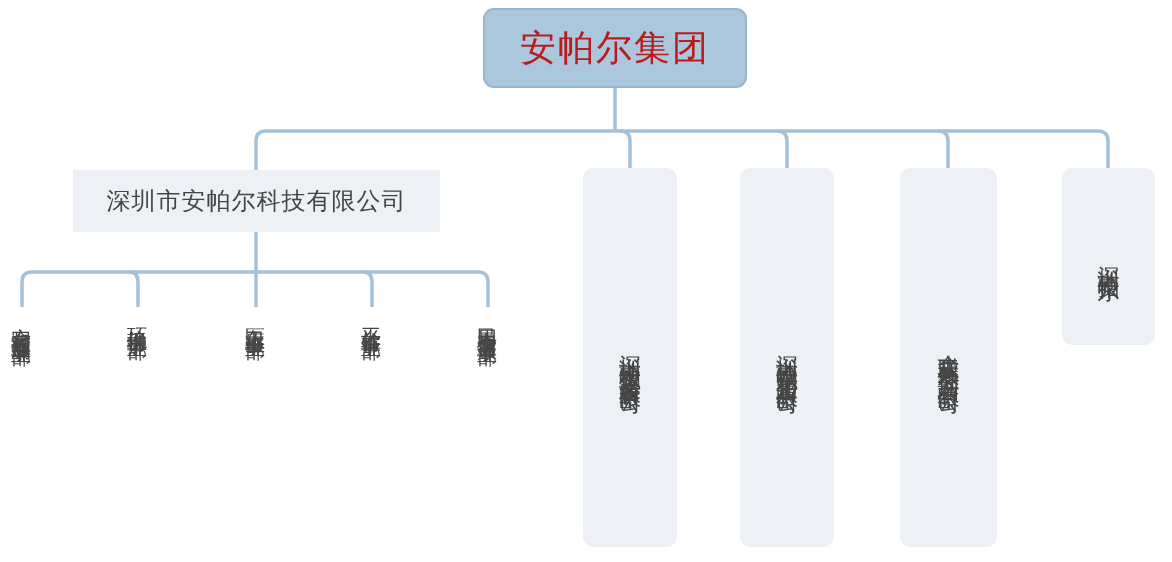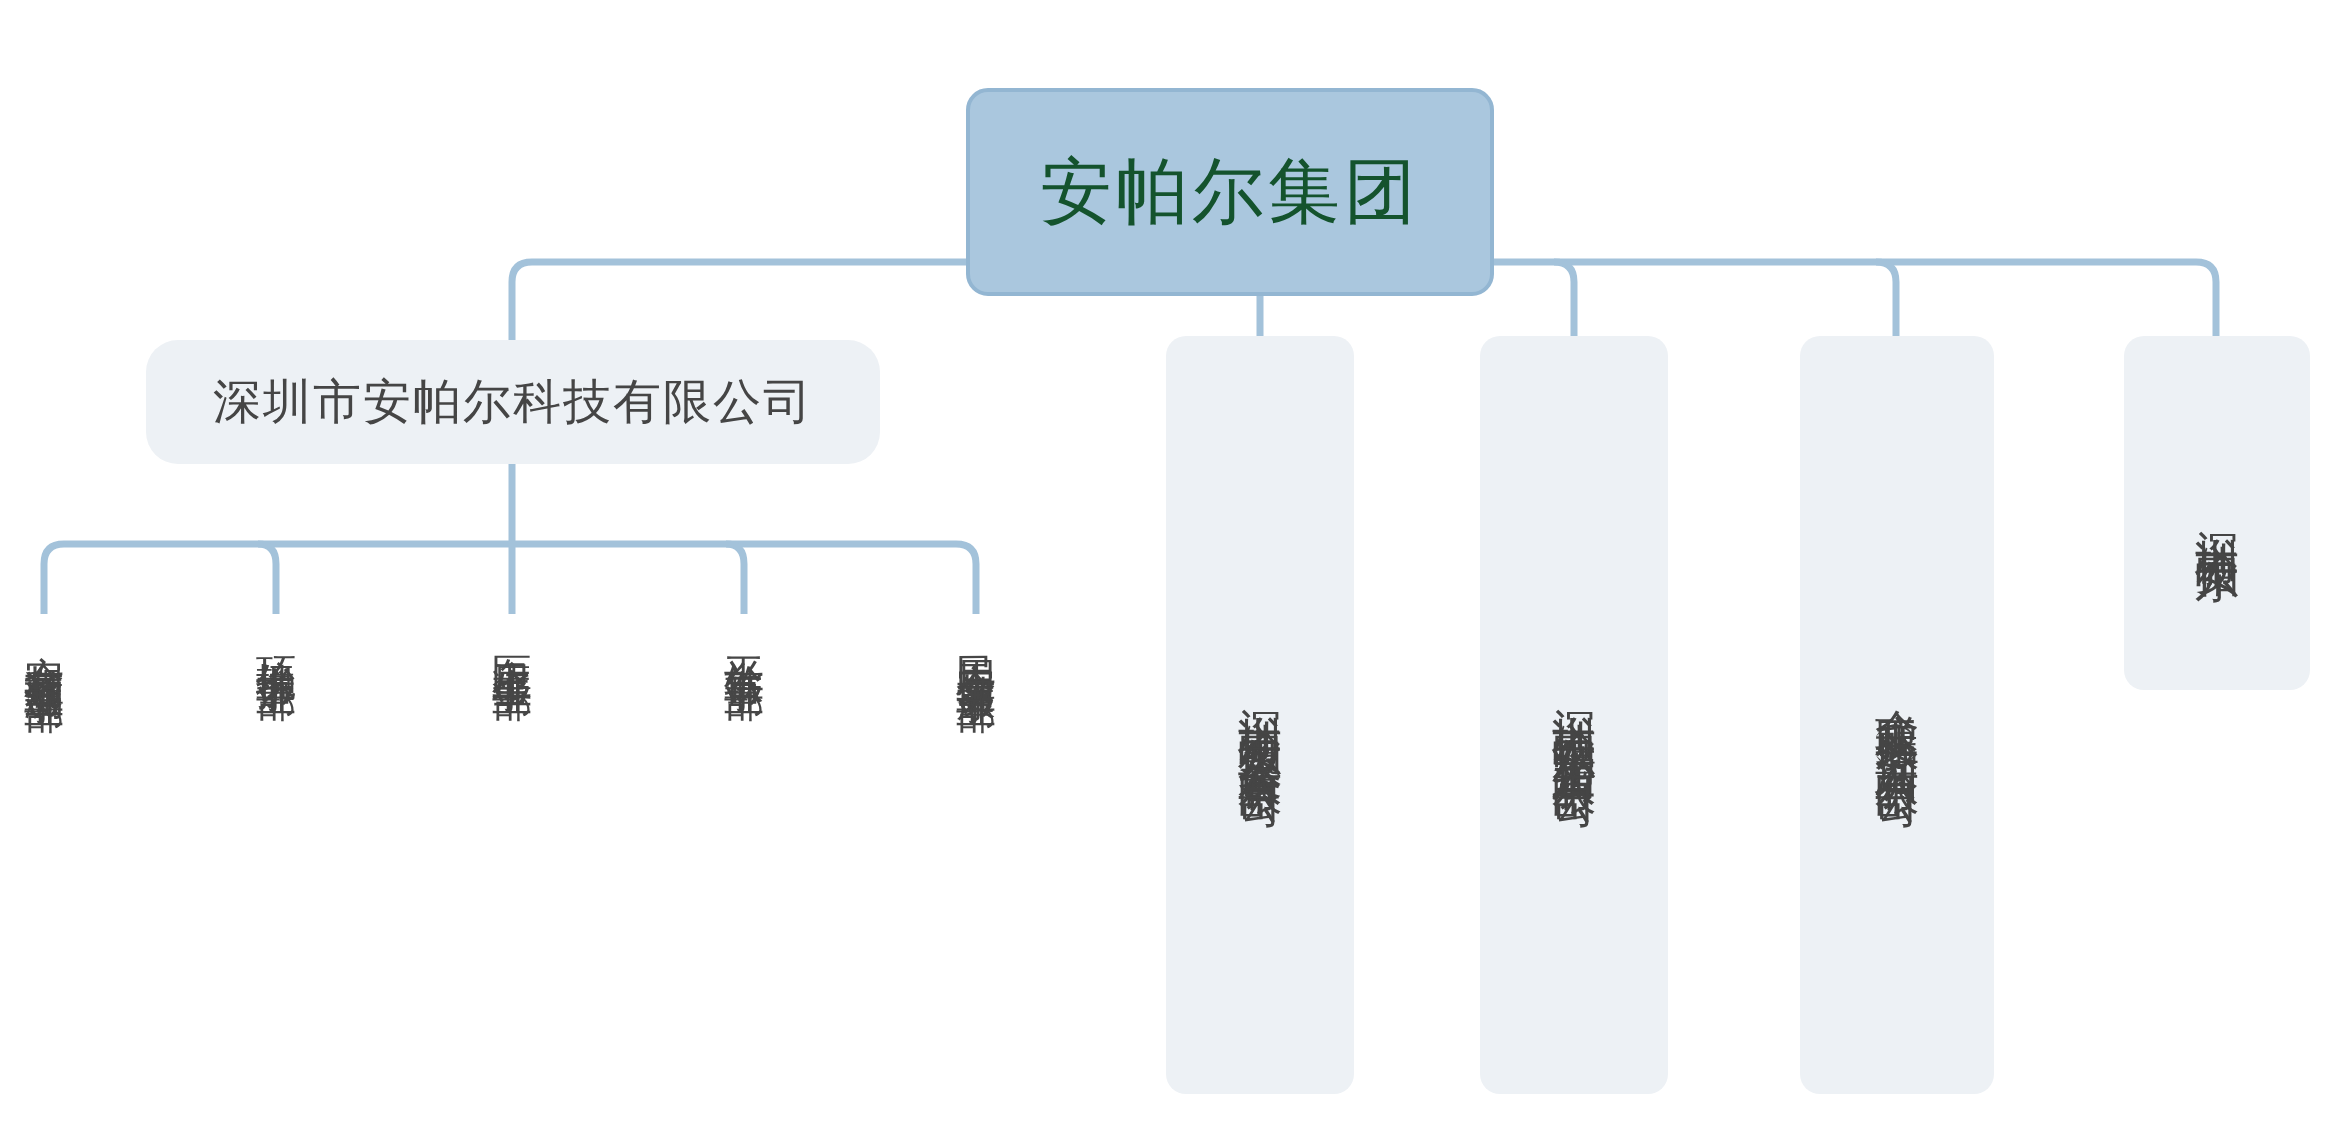--- a/index.html
+++ b/index.html
@@ -24,32 +24,31 @@
   .node {
     position: absolute;
     display: flex;
     align-items: center;
     justify-content: center;
     box-sizing: border-box;
     color: #454545;
   }
   .node-root {
     left: 483px; top: 8px;
-    width: 264px; height: 104px;
+    width: 264px; height: 80px;
     background: #aac7de;
     border: 2px solid #93b6d2;
     border-radius: 11px;
     font-size: 36px;
-    color: #14532d;
+    color: #b91c1c;
     letter-spacing: 2px;
-    margin-top: 36px;
   }
   .node-h {
     background: #edf1f5;
-    border-radius: 16px;
+    border-radius: 0;
     font-size: 24px;
     letter-spacing: 1px;
   }
   .node-keji {
     left: 73px; top: 170px;
     width: 367px; height: 62px;
   }
   .node-v {
     background: #edf1f5;
     border-radius: 10px;

